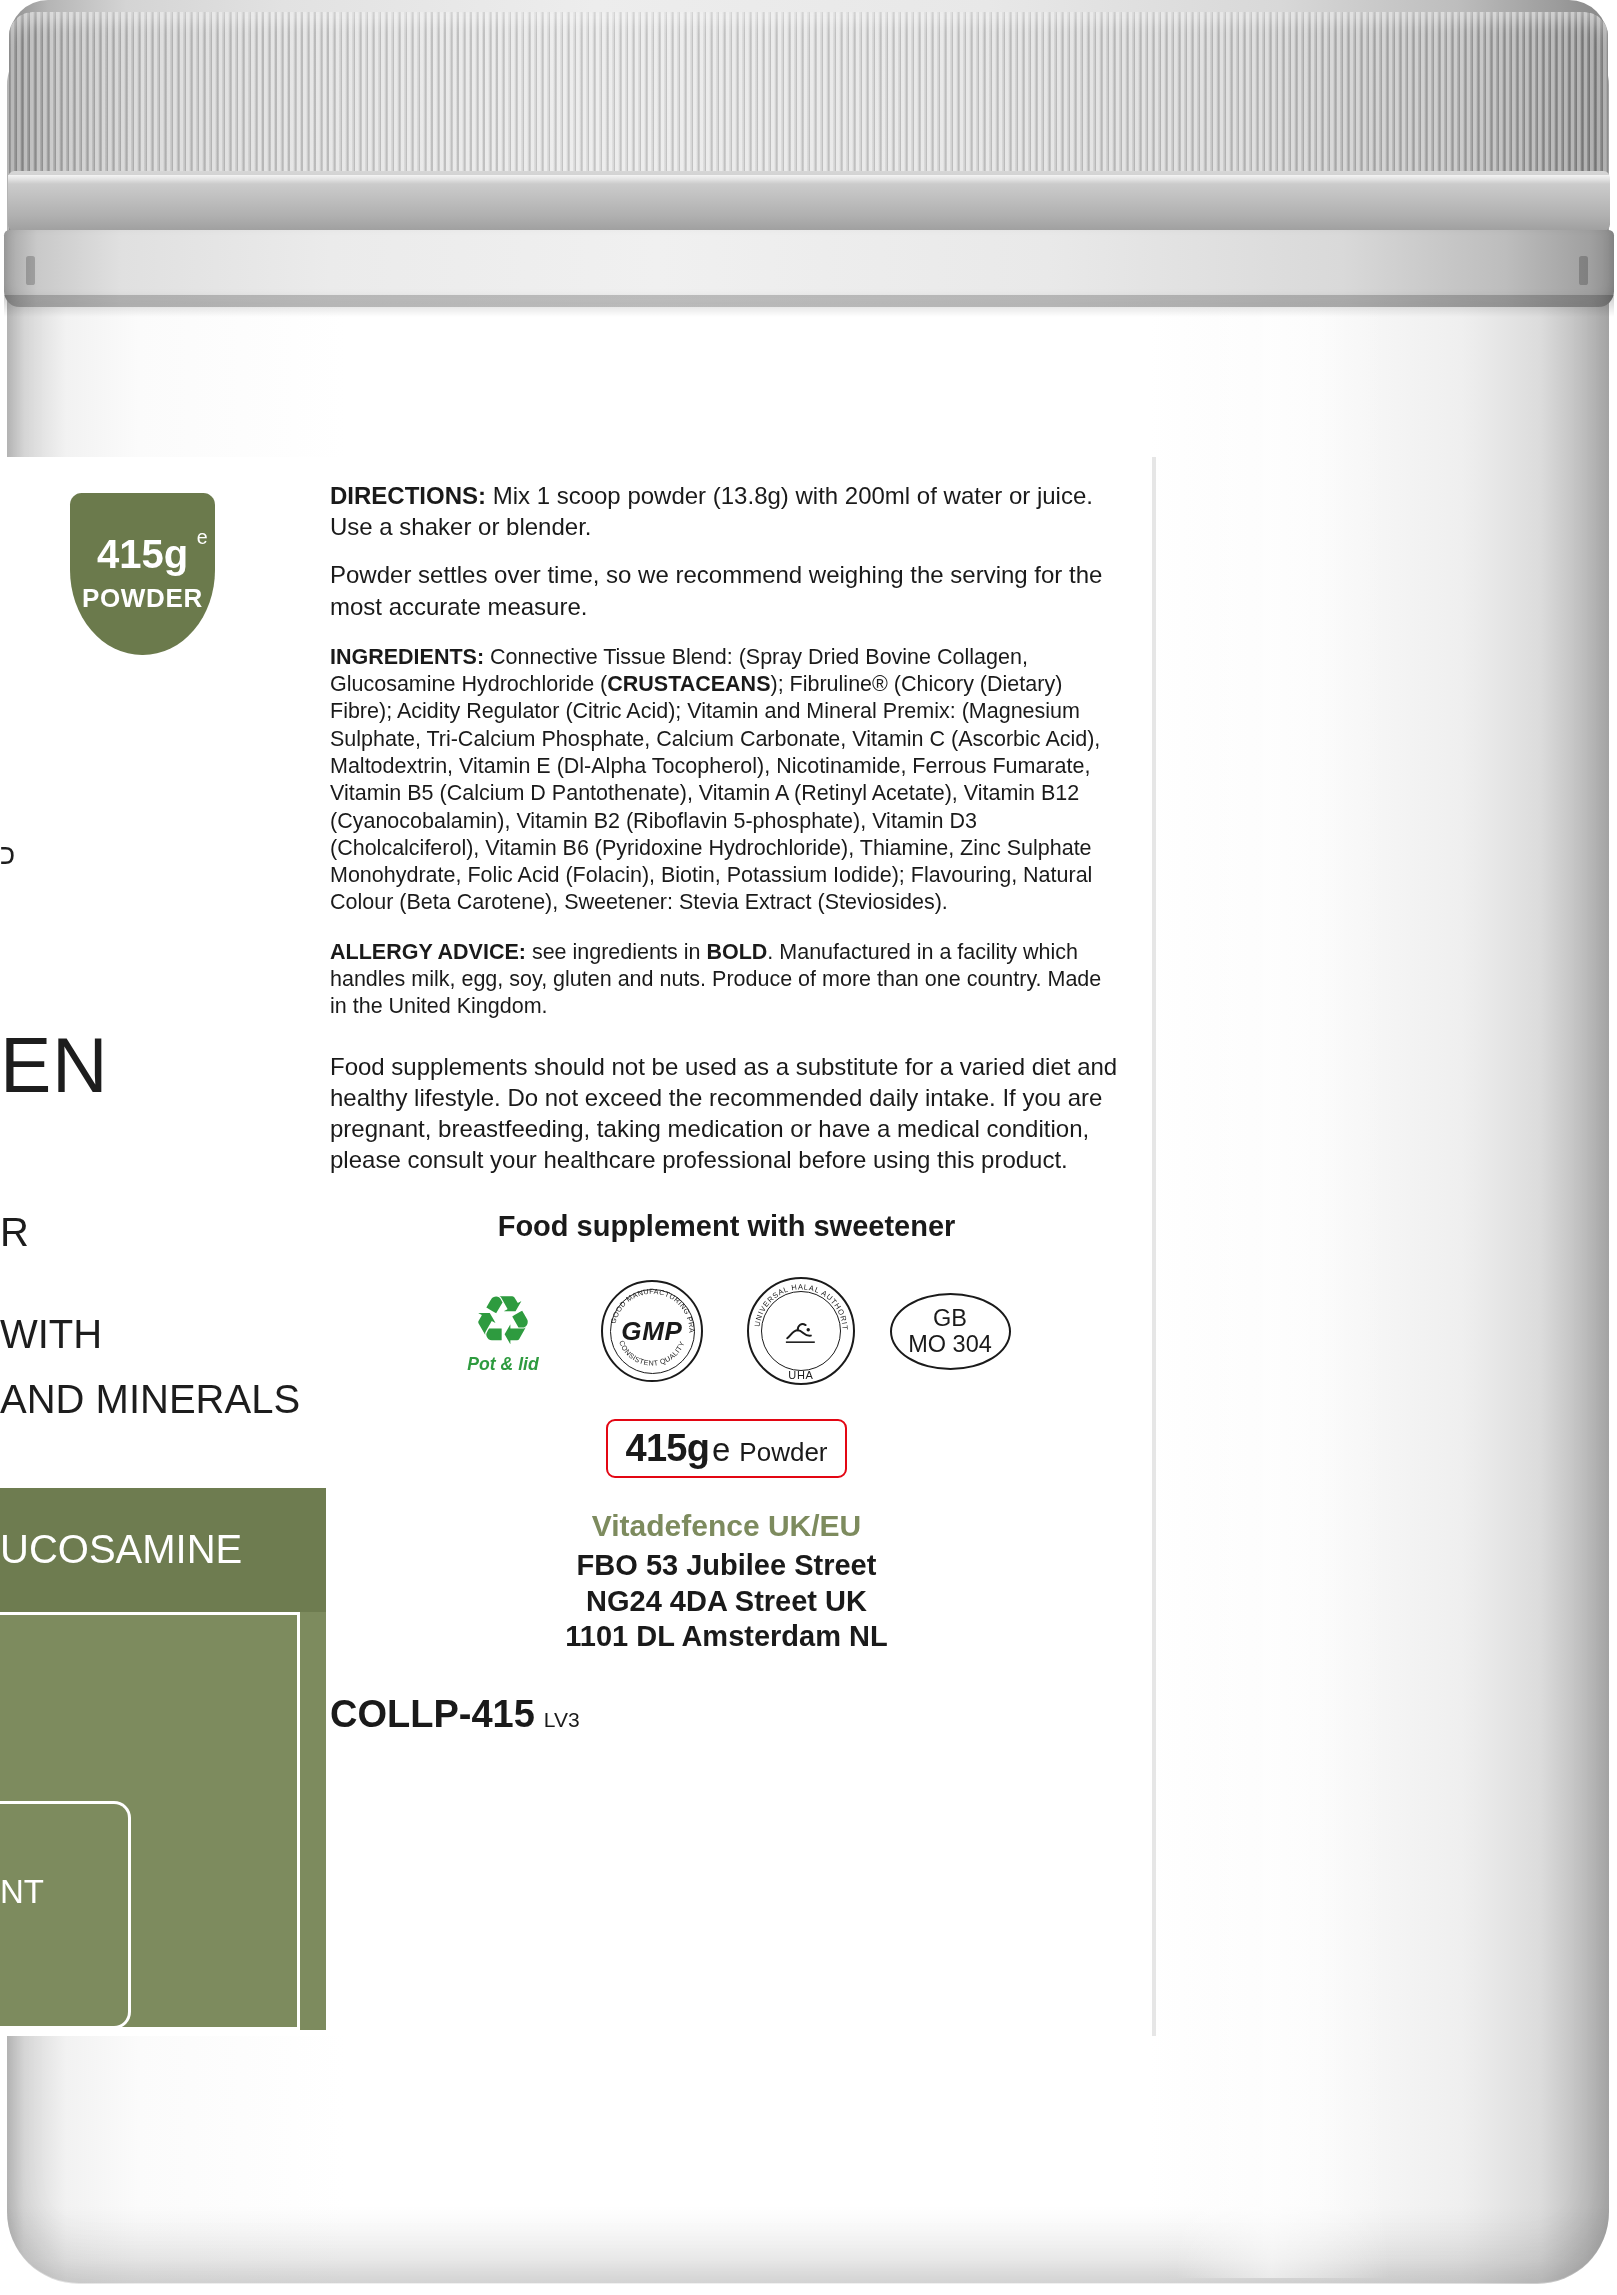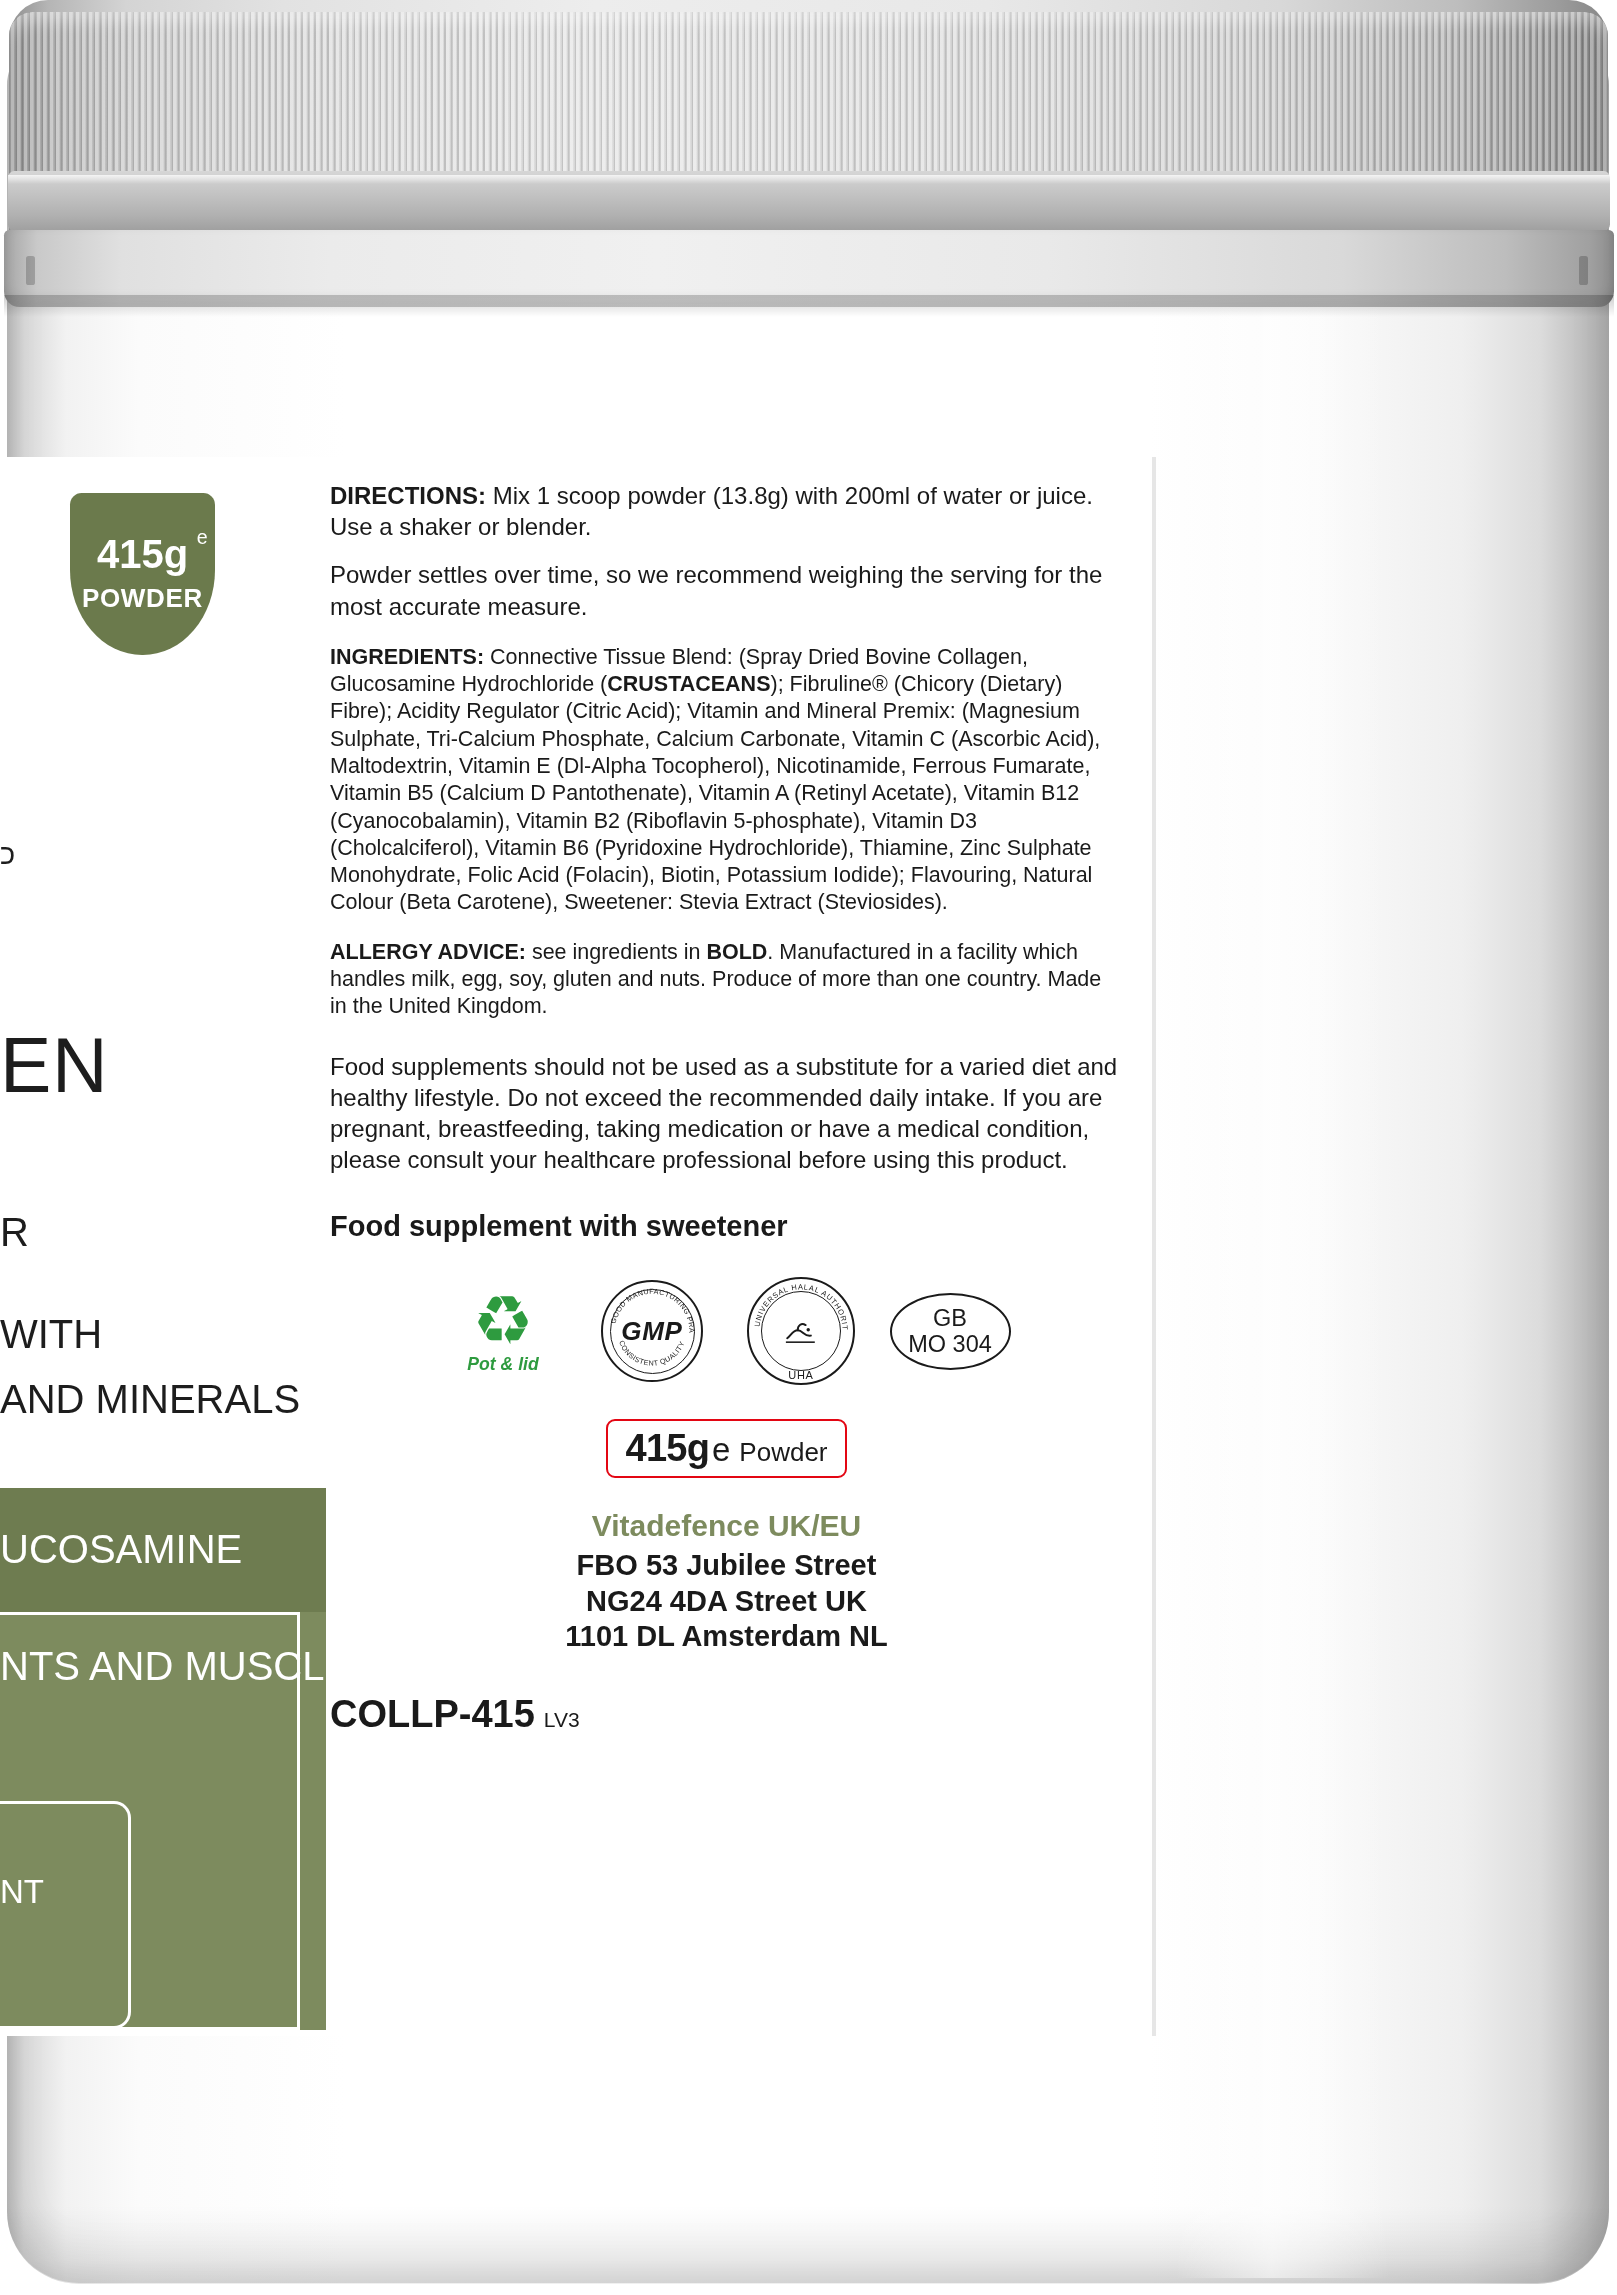--- a/index.html
+++ b/index.html
@@ -265,21 +265,21 @@
     line-height: 1.30;
     text-align: left;
   }
   .p-text.small {
     font-size: 21.5px;
     line-height: 1.27;
   }
   .p-text b { font-weight: 700; }
 
   .heading-center {
-    text-align: left;
+    text-align: center;
     font-size: 29px;
     font-weight: 700;
     margin-top: 35px;
     margin-bottom: 26px;
   }
 
   
   .cert-row {
     display: flex;
     align-items: center;
@@ -459,21 +459,20 @@
   <div class="left-green-panel"></div>
   <div class="left-green-panel-2"></div>
   <div class="left-green-inner-border"></div>
   <div class="left-green-box"></div>
 
   <div class="left-text big" style="left:0px; top:1021px;">EN</div>
   <div class="left-text mid" style="left:0px; top:1210px;">R</div>
   <div class="left-text mid" style="left:0px; top:1312px;">WITH</div>
   <div class="left-text mid" style="left:0px; top:1377px;">AND MINERALS</div>
   <div class="left-text white mid" style="left:0px; top:1527px;">UCOSAMINE</div>
-  <div class="left-text white mid" style="left:0px; top:1644px;">NTS AND MUSCLES</div>
   <div class="left-text white small" style="left:0px; top:1873px;">NT</div>
   <div class="left-text" style="left:0px; top:838px; font-size:29px;">כ</div>
 
   <div class="badge-shield">
     <div class="badge-weight">
       <span>415g</span><sup>e</sup>
     </div>
     <div class="badge-powder">POWDER</div>
   </div>
 

